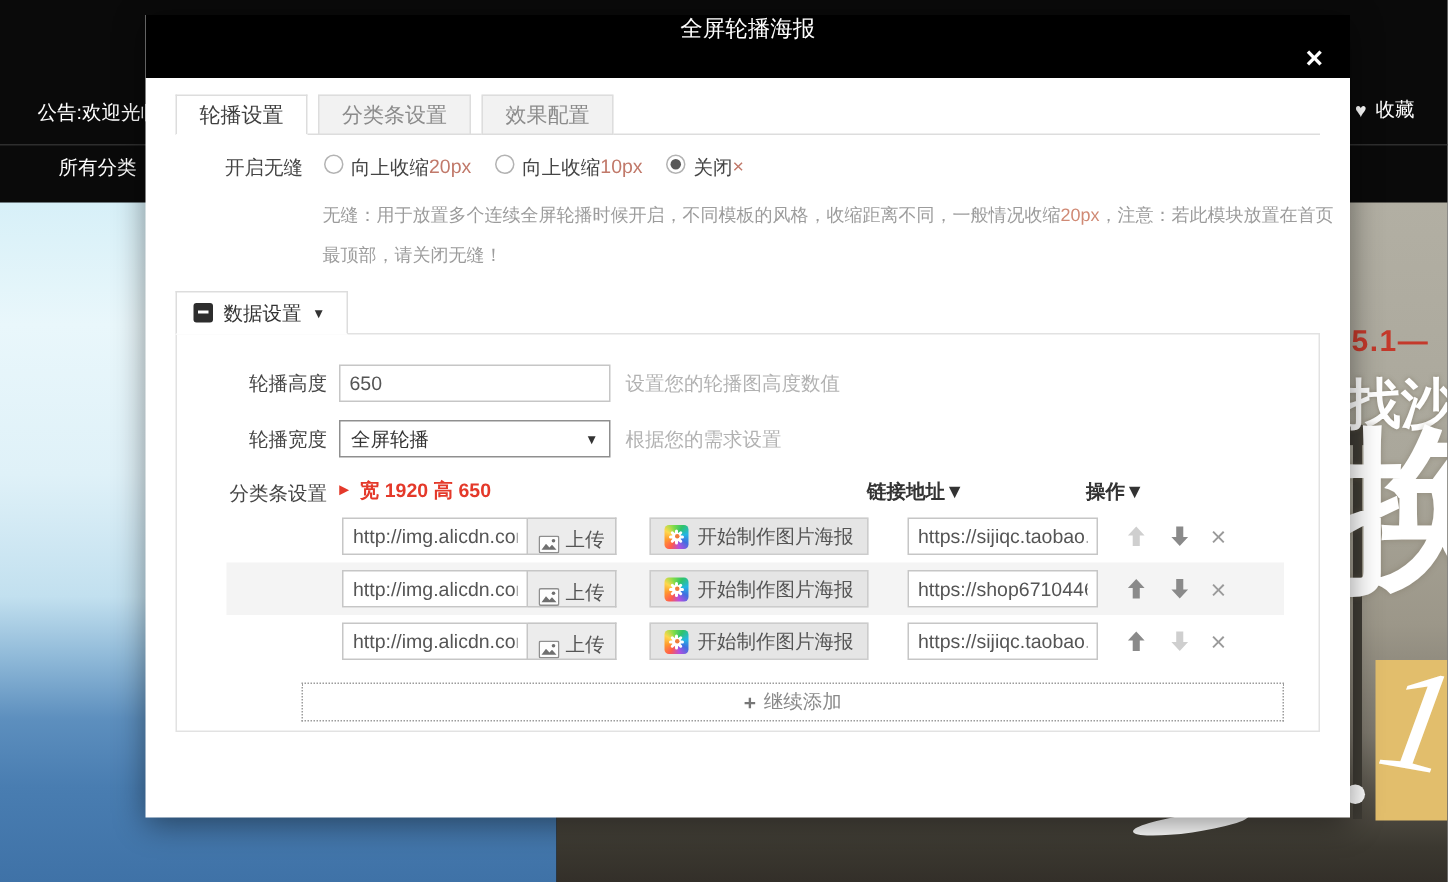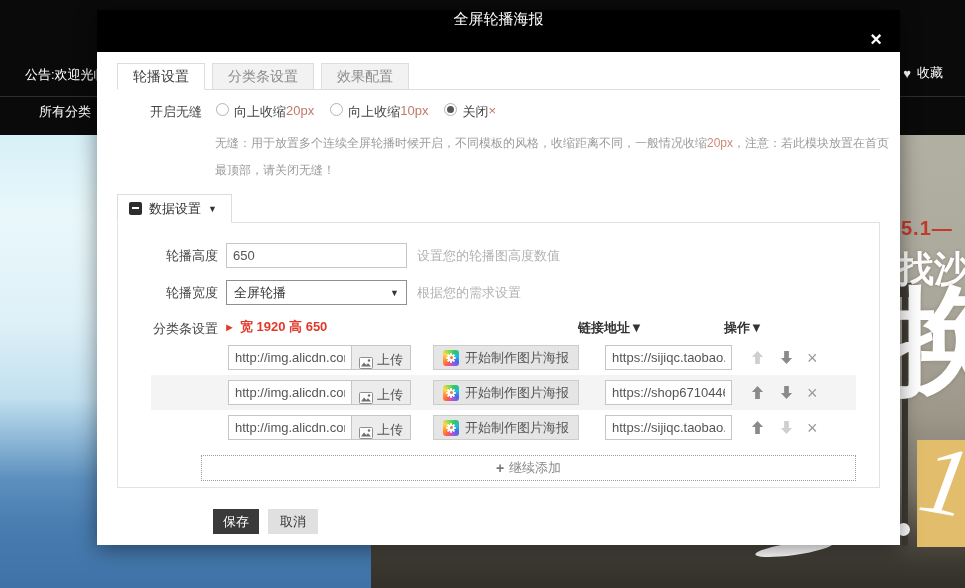--- a/index.html
+++ b/index.html
@@ -347,19 +347,15 @@
         </div>
 
         <div class="add-btn">
           <span class="add-plus">+</span>
           <span>继续添加</span>
         </div>
       </div>
 
     </div>
 
-    <div class="m-footer">
-      <button class="save-btn">保存</button>
-      <button class="cancel-btn">取消</button>
-    </div>
 
   </div>
 </div>
 
 </body></html>

